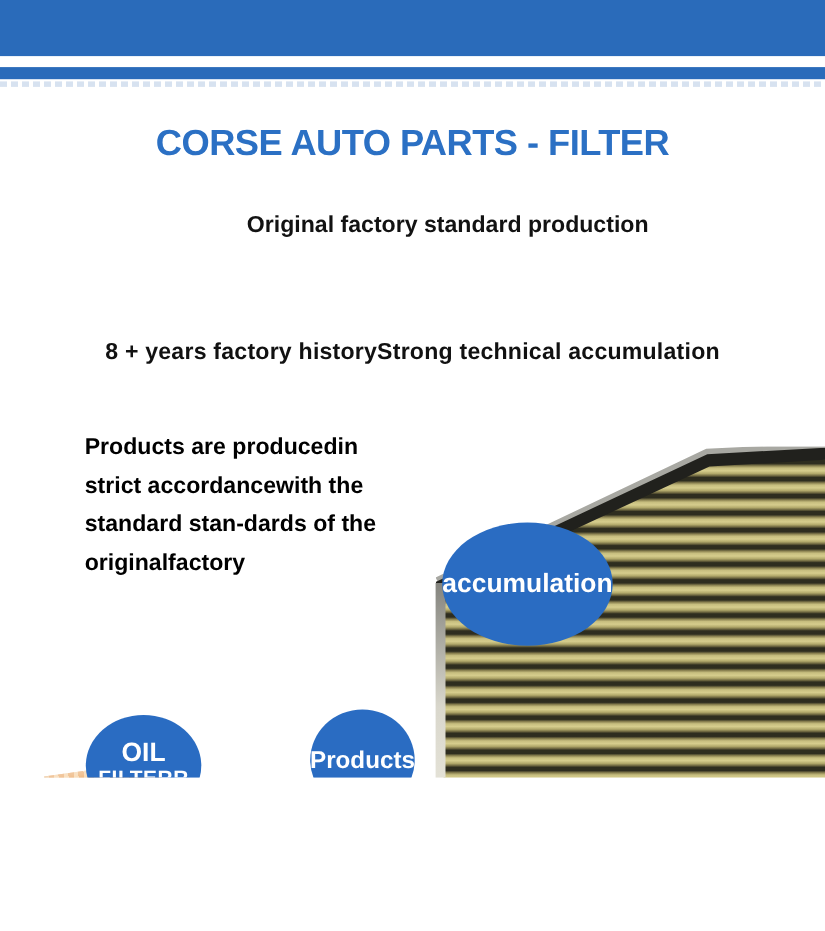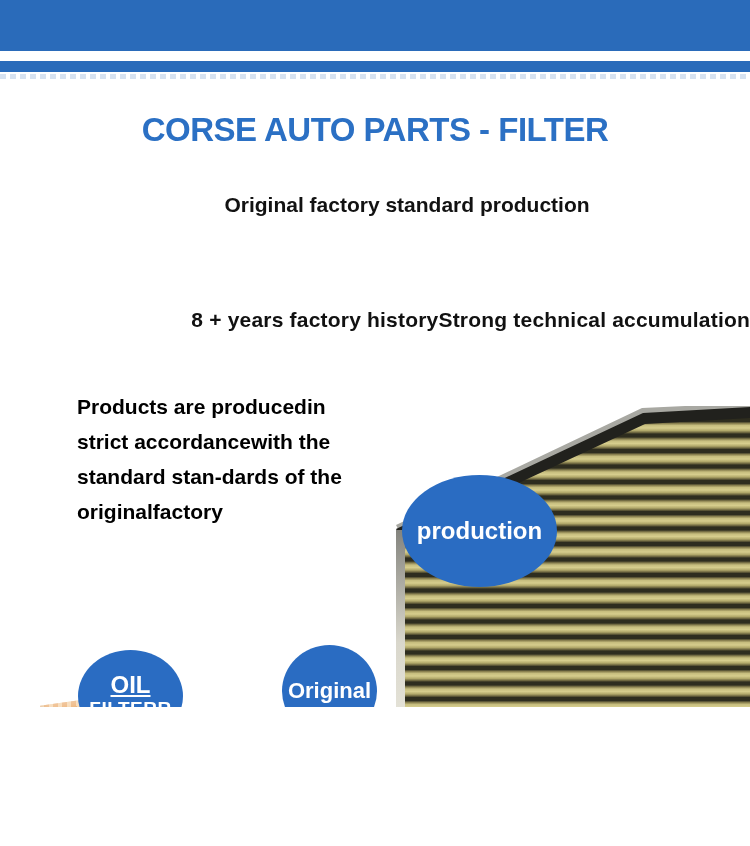--- a/index.html
+++ b/index.html
@@ -10,30 +10,30 @@
   
   .topbar{position:absolute;left:0;top:0;width:750px;height:51px;background:#2a6bba;}
   .stripe{position:absolute;left:0;top:61px;width:750px;height:11px;background:#2a6bba;}
   .dashrow{position:absolute;left:0;top:74px;width:750px;height:5px;
     background:repeating-linear-gradient(90deg,#d7e2f0 0 6px,#ffffff 6px 10px);}
   
   .title{position:absolute;left:0;top:111px;width:750px;text-align:center;
     font-size:33px;font-weight:bold;color:#2b70c4;letter-spacing:-0.5px;}
   .subtitle{position:absolute;left:0;top:193px;width:750px;text-align:center;
     font-size:21px;font-weight:bold;color:#121212;padding-left:32px;}
-  .highlight-line{position:absolute;left:0;top:308px;width:750px;text-align:right;
+  .highlight-line{position:absolute;left:0;top:308px;width:750px;text-align:center;
     font-size:21px;font-weight:bold;color:#111111;letter-spacing:0.2px;}
   .paragraph{position:absolute;left:77px;top:389px;width:330px;
     font-size:21px;font-weight:bold;color:#000000;line-height:35px;}
   
   .bubble{position:absolute;border-radius:50%;background:#2a6cc2;color:#ffffff;
     display:flex;flex-direction:column;align-items:center;justify-content:center;
     font-weight:bold;text-align:center;z-index:6;}
   .bubble-cabin{left:402px;top:475px;width:155px;height:112px;font-size:24px;}
-  .bubble-oil{left:78px;top:650px;width:105px;height:92px;line-height:1.1;text-decoration:underline;}
+  .bubble-oil{left:78px;top:650px;width:105px;height:92px;line-height:1.1;}
   .bubble-oil .l1{font-size:24px;}
   .bubble-oil .l2{font-size:19px;letter-spacing:0.5px;}
   .bubble-air{left:282px;top:645px;width:95px;height:92px;font-size:22px;}
   
   .cabin{position:absolute;left:396px;top:406px;width:354px;height:400px;z-index:2;}
   .cabin .pleats{position:absolute;left:0;top:0;width:354px;height:400px;
     clip-path:polygon(3px 124px,249px 10px,354px 4px,354px 372px,9px 374px);
     background:repeating-linear-gradient(180deg,
       #2e2d1f 0px,#8a8150 2px,#c7be7f 4px,#d6cd8d 6.5px,#b2a96b 9px,
       #6e6740 11px,#2e2d1f 12.5px,#2e2d1f 15.5px);}
@@ -118,23 +118,23 @@
     <div class="topface"></div>
     <div class="pleatarea"></div>
     <div class="bar1"></div>
     <div class="bar2"></div>
     <div class="sideface"></div>
     <div class="serration"></div>
     <div class="code">30 02170 2017101 0A46C</div>
   </div>
 
   <div class="bubble bubble-cabin">
-    <span>production</span>
+    <span>accumulation</span>
   </div>
   <div class="bubble bubble-oil">
     <span class="l1">OIL</span>
     <span class="l2">FILTERR</span>
   </div>
   <div class="bubble bubble-air">
-    <span>Original</span>
+    <span>Products</span>
   </div>
 
 </div>
 
 </body></html>

